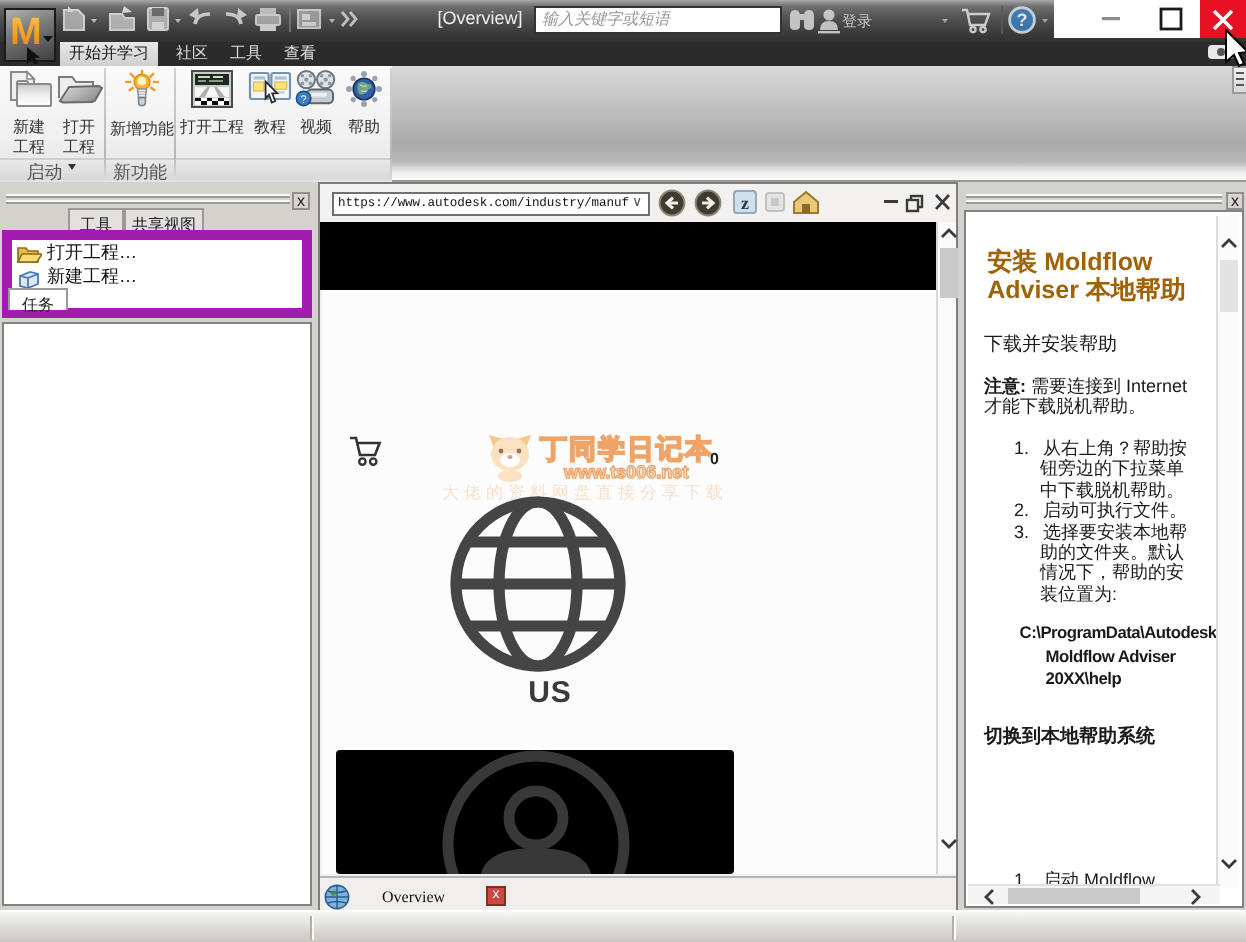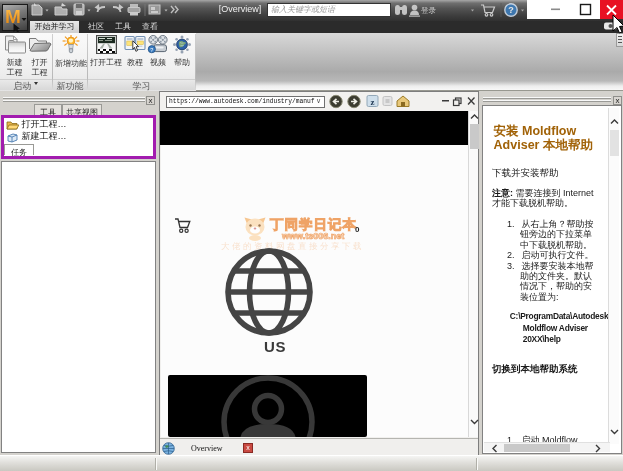--- a/index.html
+++ b/index.html
@@ -46,21 +46,21 @@
   border-top:1px solid #f8f8f8; border-bottom:1px solid #9a9a96; }
 .pclose { position:absolute; width:9px; height:9px; background:#d8d5d0;
   border:1px solid #8f8f8b; font-size:8px; line-height:7px; text-align:center; color:#222; }
 
 
 #lpanel { position:absolute; left:0; top:96px; width:157px; height:358px; }
 .ltab { position:absolute; top:8px; height:11px; font-size:8px; color:#222;
   border:1px solid #9a9a96; border-bottom:none; background:#e4e1dc; text-align:center;
   padding-top:2px; }
 #lbox1 { position:absolute; left:1px; top:19px; width:155px; height:44px;
-  background:#fff; border:3px solid #a21caf; }
+  background:#fff; border:5px solid #a21caf; }
 #lbox2 { position:absolute; left:1px; top:65px; width:155px; height:292px;
   background:#fff; border:1px solid #828282; }
 .titem { position:relative; height:10px; margin:2px 0 0 2px; font-size:9px; color:#111;
   white-space:nowrap; }
 
 
 #browser { position:absolute; left:159px; top:91px; width:320px; height:364px;
   background:#f1f0ee; border:1px solid #7d7d7d; }
 #urlrow { position:absolute; left:0; top:0; width:318px; height:19px; background:#f2f1ef; }
 #urlbox { position:absolute; left:6px; top:4px; width:159px; height:12px; background:#fff;
@@ -106,21 +106,20 @@
     <div class="gsep" style="left:87px;"></div>
     <div class="gsep" style="left:195px;"></div>
     <div style="position:absolute;left:616px;top:0;width:7px;height:14px;background:linear-gradient(180deg,#f2f2f2,#d8d8d8);border:1px solid #9a9a9a;border-right:none;">
       <div style="margin:2px 1px 0 1px;height:1px;background:#555;"></div>
       <div style="margin:2px 1px 0 1px;height:1px;background:#555;"></div>
       <div style="margin:2px 1px 0 1px;height:1px;background:#555;"></div>
     </div>
     <div class="glabel" style="left:0;width:52px;">启动&nbsp;&nbsp;&nbsp;</div>
     <div style="position:absolute;left:34px;top:49px;width:0;height:0;border-left:2.8px solid transparent;border-right:2.8px solid transparent;border-top:3.5px solid #333;"></div>
     <div class="glabel" style="left:53px;width:34px;">新功能</div>
-    <div class="glabel" style="left:88px;width:107px;">学习</div>
 
     <div class="rbtn" style="left:2px;width:25px;">
       <svg width="24" height="19" viewBox="0 0 24 19">
         <defs>
           <linearGradient id="pg" x1="0" y1="0" x2="0" y2="1">
             <stop offset="0" stop-color="#c8c8c8"></stop>
               <stop offset="0.5" stop-color="#efefef"></stop>
               <stop offset="1" stop-color="#fdfdfd"></stop>
           </linearGradient>
         </defs>

